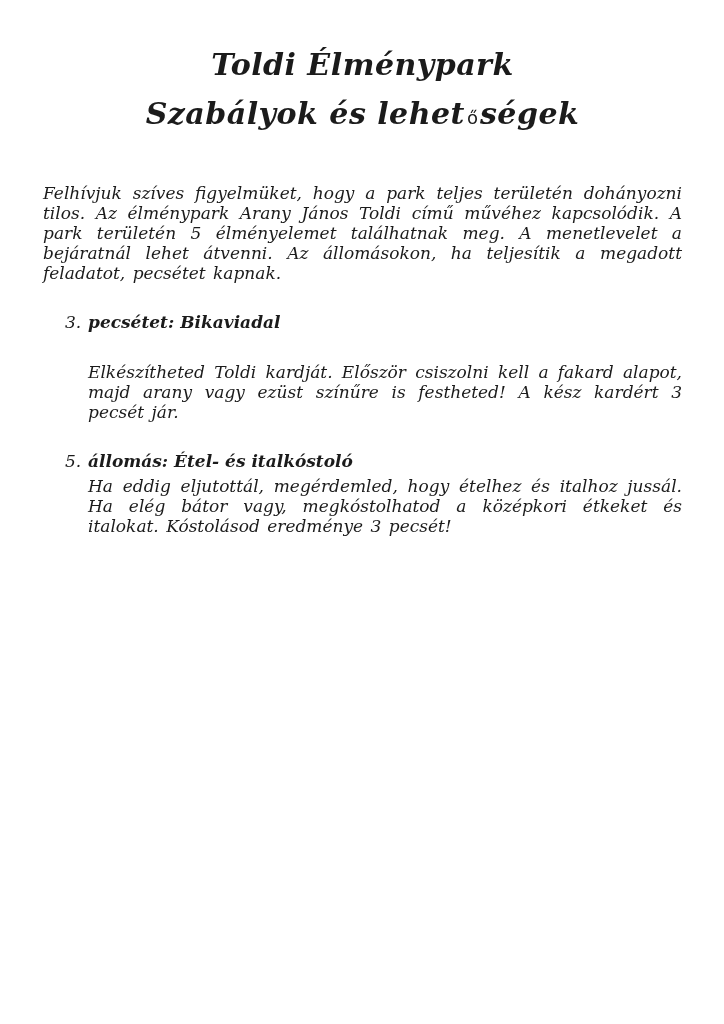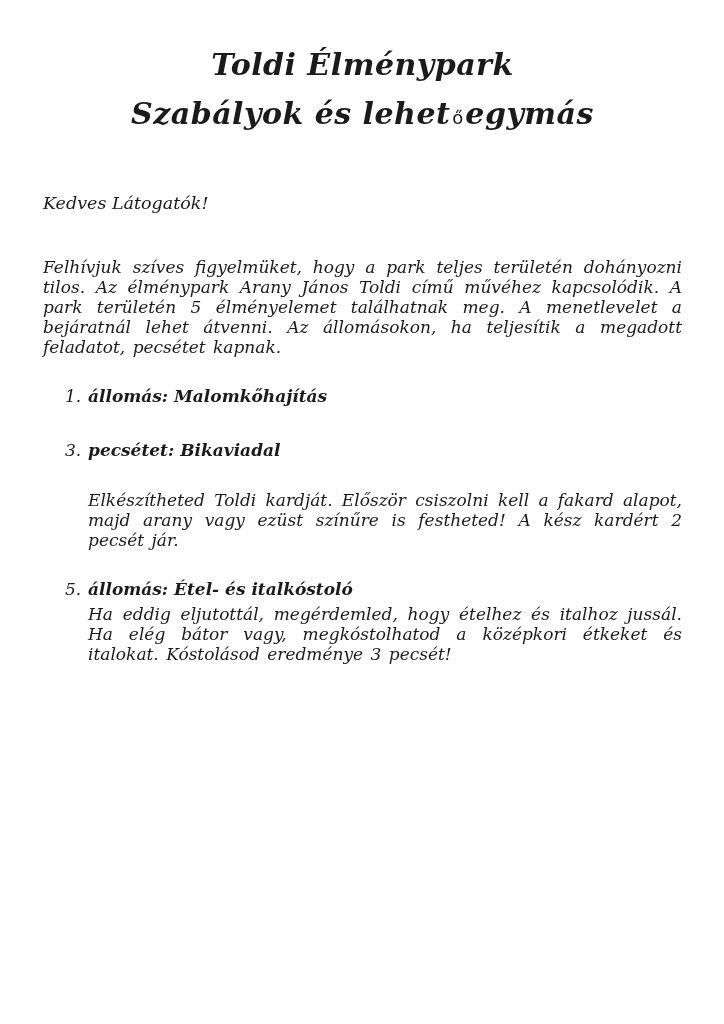--- a/index.html
+++ b/index.html
@@ -64,40 +64,38 @@
   .station-title { font-weight: bold; }
   .station-body { margin-left: 23px; }
 </style>
 </head>
 <body>
 
 <div class="page">
 
   <h1 class="title">
     <span class="title-line">Toldi Élménypark</span>
-    <span class="title-line"><span>Szabályok és lehet</span><span class="alt-glyph">ő</span><span>egymás</span></span>
+    <span class="title-line"><span>Szabályok és lehet</span><span class="alt-glyph">ő</span><span>ségek</span></span>
   </h1>
 
-  <p class="greeting">Kedves Látogatók!</p>
 
   <p class="para intro">Felhívjuk szíves figyelmüket, hogy a park teljes területén dohányozni tilos. Az élménypark Arany János Toldi című művéhez kapcsolódik. A park területén 5 élményelemet találhatnak meg. A menetlevelet a bejáratnál lehet átvenni. Az állomásokon, ha teljesítik a megadott feladatot, pecsétet kapnak.</p>
 
   <ol class="stations">
 
     <li class="station">
-      <div class="station-heading"><span class="station-number">1.</span><span class="station-title">állomás: Malomkőhajítás</span></div>
     </li>
 
 
     <li class="station">
       <div class="station-heading"><span class="station-number">3.</span><span class="station-title">pecsétet: Bikaviadal</span></div>
     </li>
 
     <li class="station">
-      <div class="para station-body">Elkészítheted Toldi kardját. Először csiszolni kell a fakard alapot, majd arany vagy ezüst színűre is festheted! A kész kardért 2 pecsét jár.</div>
+      <div class="para station-body">Elkészítheted Toldi kardját. Először csiszolni kell a fakard alapot, majd arany vagy ezüst színűre is festheted! A kész kardért 3 pecsét jár.</div>
     </li>
 
     <li class="station">
       <div class="station-heading"><span class="station-number">5.</span><span class="station-title">állomás: Étel- és italkóstoló</span></div>
       <div class="para station-body">Ha eddig eljutottál, megérdemled, hogy ételhez és italhoz jussál. Ha elég bátor vagy, megkóstolhatod a középkori étkeket és italokat. Kóstolásod eredménye 3 pecsét!</div>
     </li>
 
   </ol>
 
 </div>

